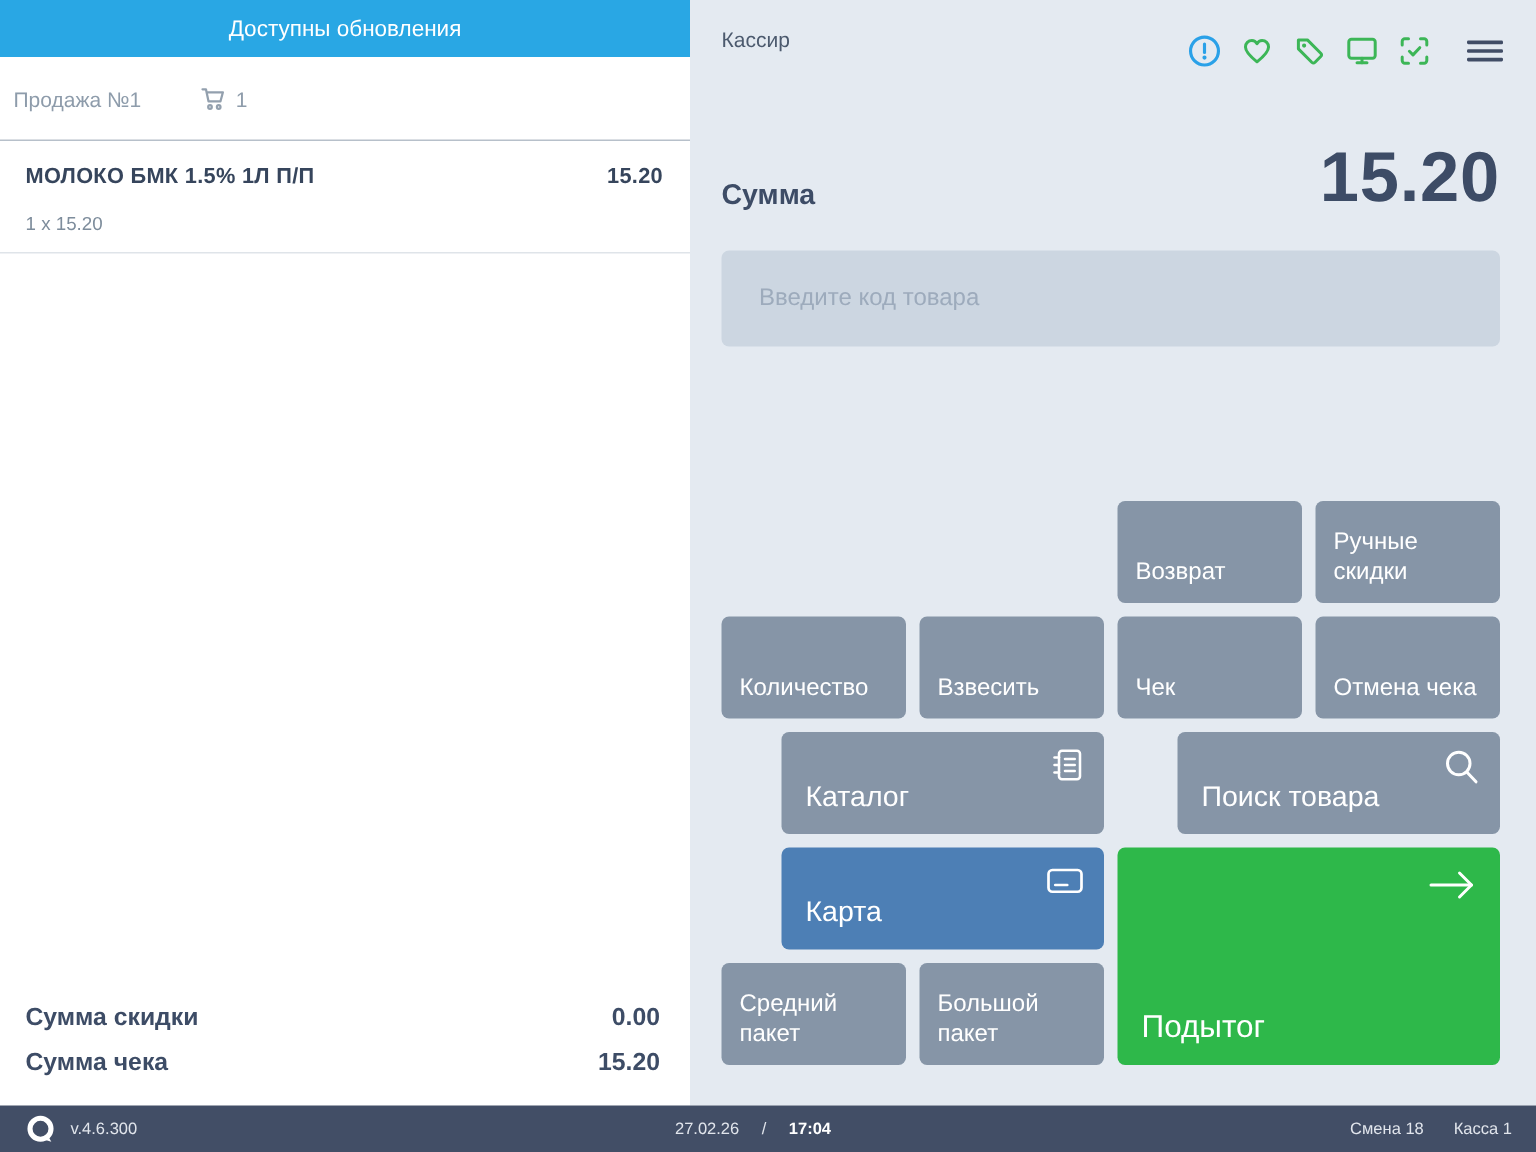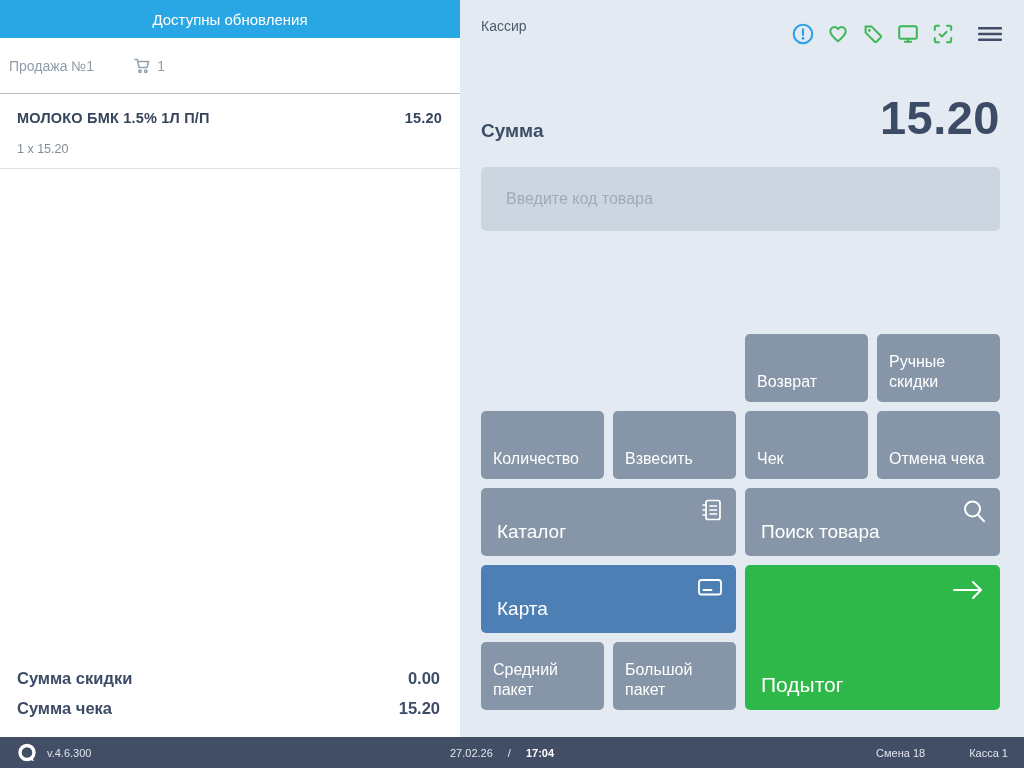--- a/index.html
+++ b/index.html
@@ -36,21 +36,21 @@
   .code-input{position:absolute;left:21px;top:167px;width:519px;height:64px;box-sizing:border-box;
     background:var(--input-bg,#ccd6e1);border:none;border-radius:5px;padding:0 25px;
     font-size:16px;color:#53627a;font-family:inherit;outline:none;}
   .code-input::placeholder{color:#9dabbc;opacity:1;}
 
   .button-grid{position:absolute;left:21px;top:334px;width:519px;display:grid;
     grid-template-columns:repeat(4,1fr);grid-auto-rows:68px;gap:9px;}
   .pos-btn{position:relative;background:var(--button-gray,#8695a7);border:none;border-radius:5px;
     color:#fff;display:flex;align-items:flex-end;text-align:left;cursor:pointer;
     padding:10px 12px;font-size:16px;line-height:1.25;font-family:inherit;}
-  .pos-btn.wide{font-size:19px;padding:12px 16px;}
+  .pos-btn.wide{font-size:19px;padding:12px 16px;margin-left:40px;}
   .btn-return{grid-area:1/3/2/4;}
   .btn-manual-discounts{grid-area:1/4/2/5;}
   .btn-quantity{grid-area:2/1/3/2;}
   .btn-weigh{grid-area:2/2/3/3;}
   .btn-receipt{grid-area:2/3/3/4;}
   .btn-cancel-receipt{grid-area:2/4/3/5;}
   .btn-catalog{grid-area:3/1/4/3;}
   .btn-product-search{grid-area:3/3/4/5;}
   .btn-card{grid-area:4/1/5/3;background:var(--card-blue,#4d7fb5);}
   .btn-subtotal{grid-area:4/3/6/5;background:var(--subtotal-green,#2eb84a);
@@ -59,21 +59,21 @@
   .btn-large-bag{grid-area:5/2/6/3;}
   .btn-icon{position:absolute;top:9px;right:12px;}
 
   
   .status-bar{position:absolute;left:0;top:737px;width:1024px;height:31px;
     background:var(--statusbar-navy,#424e66);color:#e1e5ec;font-size:11px;
     display:flex;align-items:center;}
   .sb-left{display:flex;align-items:center;margin-left:16px;gap:9px;}
   .sb-center{position:absolute;left:450px;top:0;height:31px;display:flex;align-items:center;gap:15px;}
   .sb-time{font-weight:700;color:#fff;}
-  .sb-right{position:absolute;right:16px;top:0;height:31px;display:flex;align-items:center;gap:44px;}
+  .sb-right{position:absolute;right:16px;top:0;height:31px;display:flex;align-items:center;gap:20px;}
 </style>
 </head>
 <body>
 
 <div id="app">
 
   <div class="left-panel">
     <div class="update-banner">
       <span>Доступны обновления</span>
     </div>

